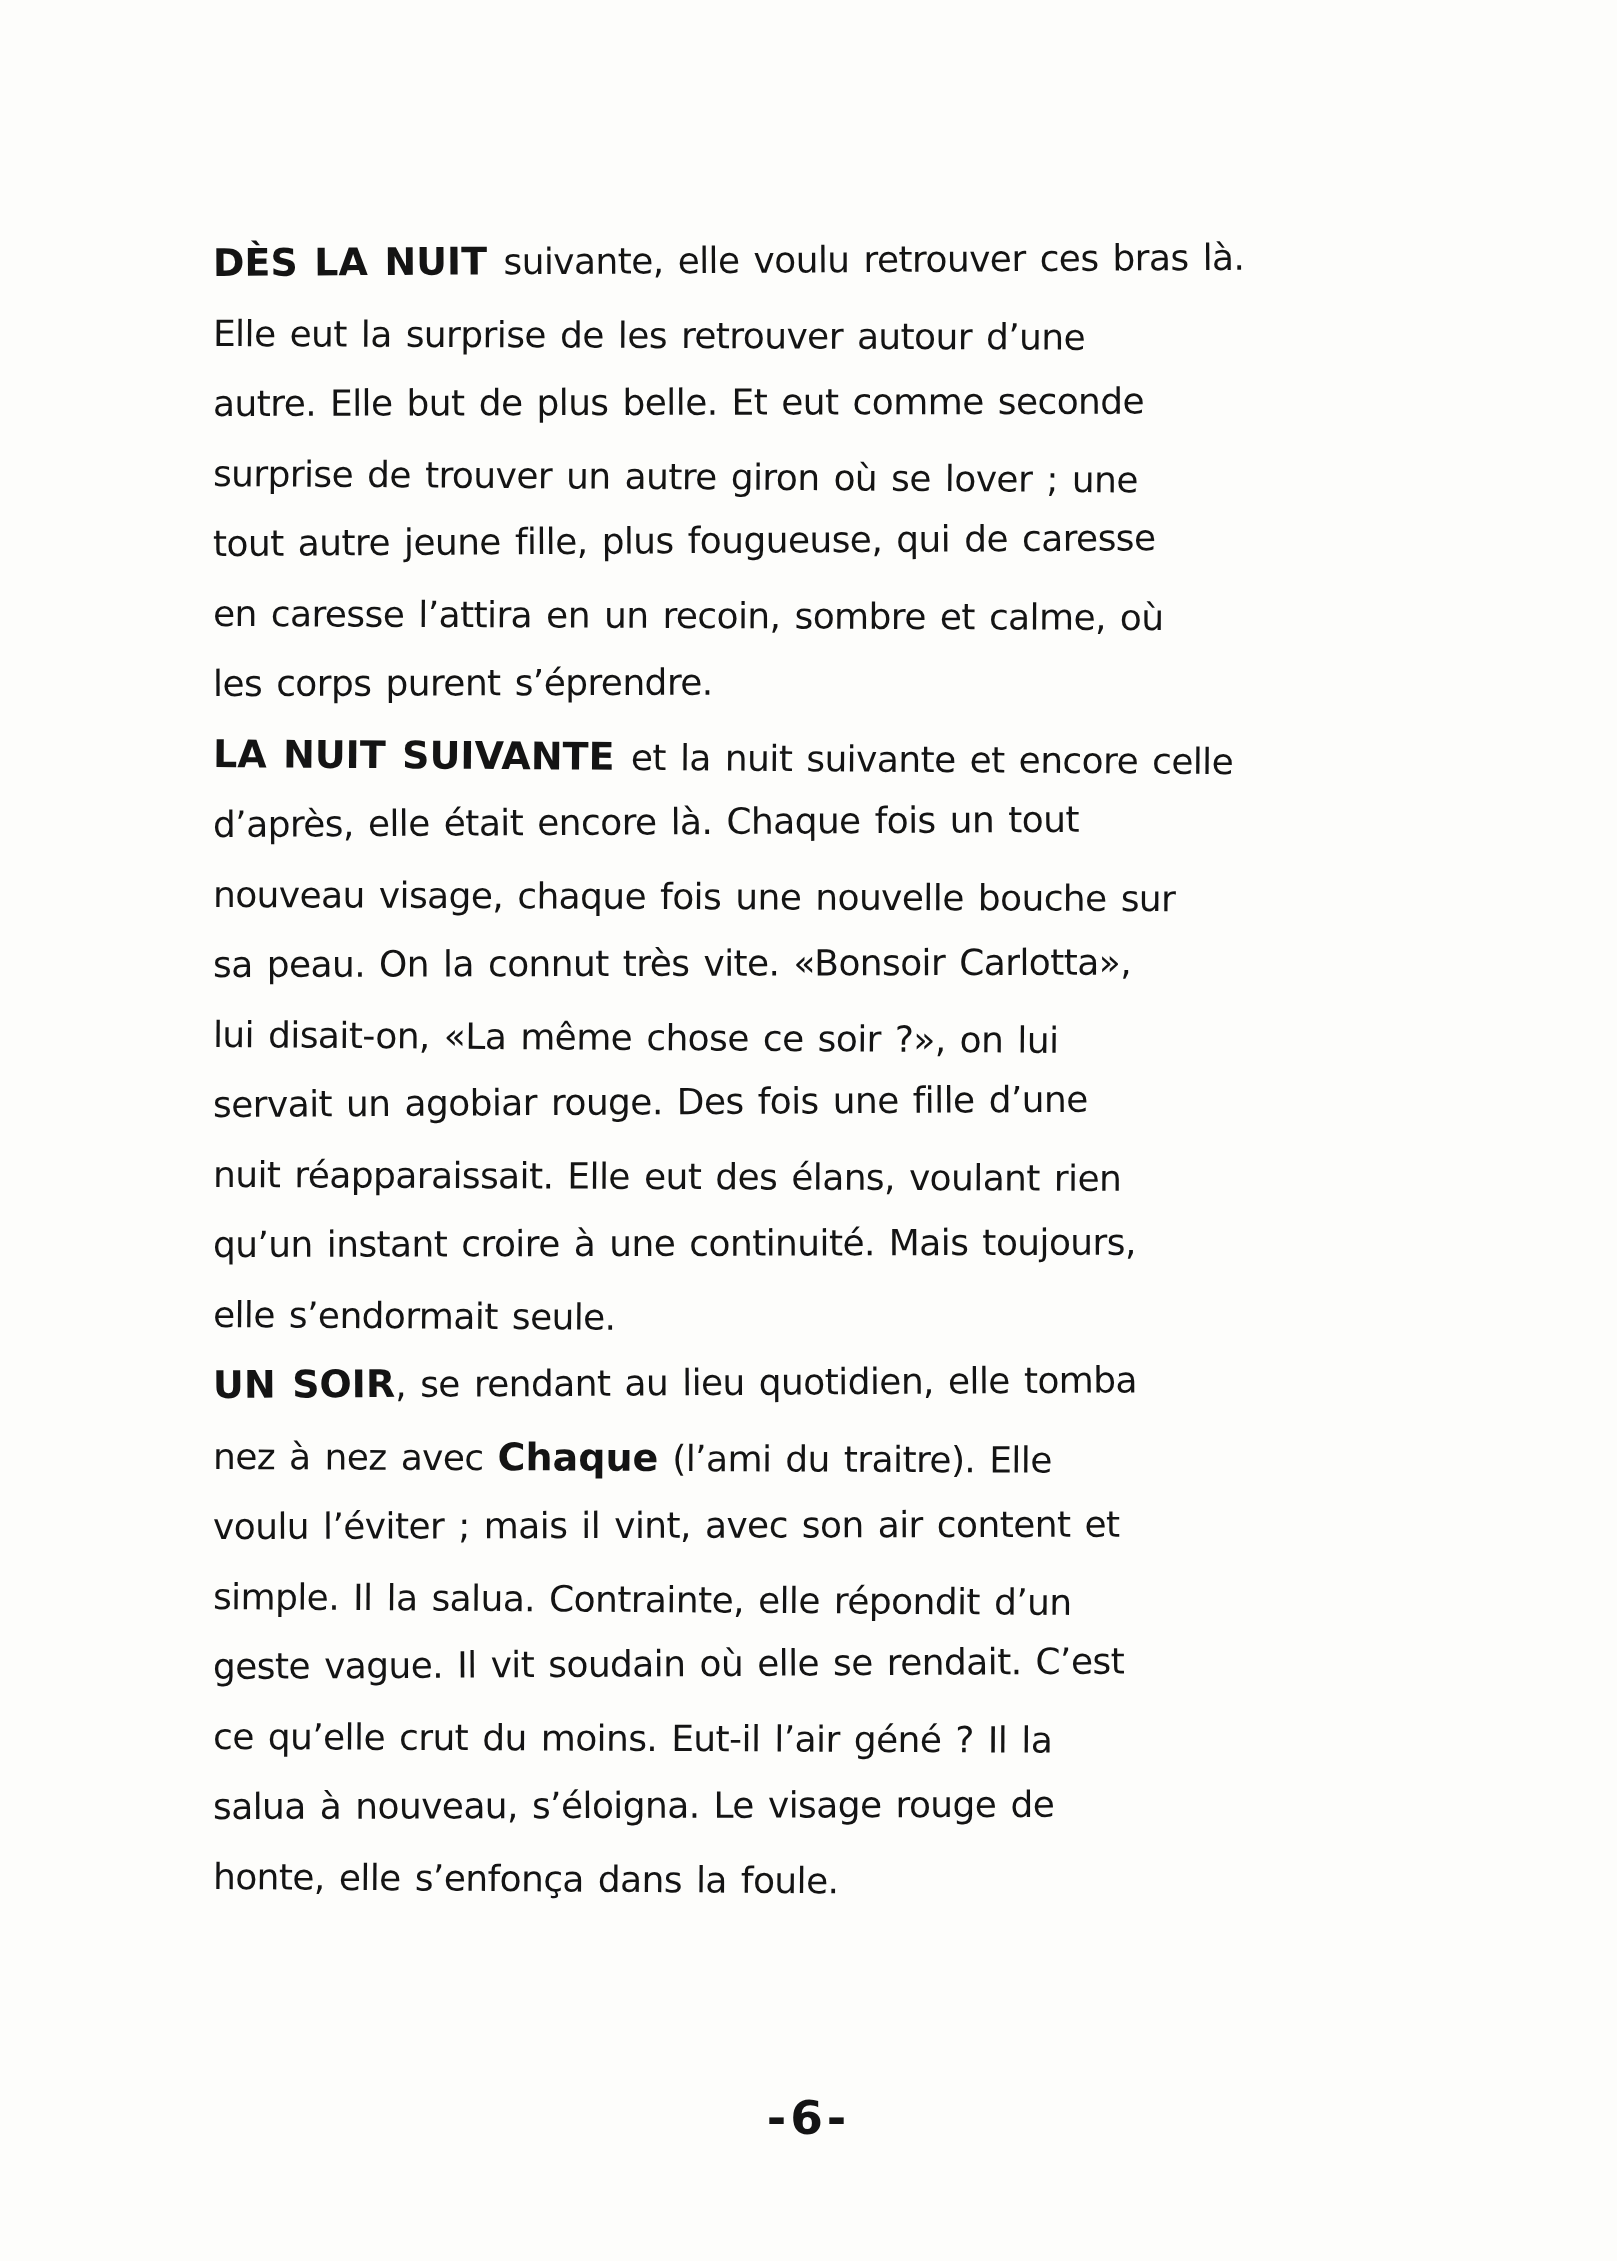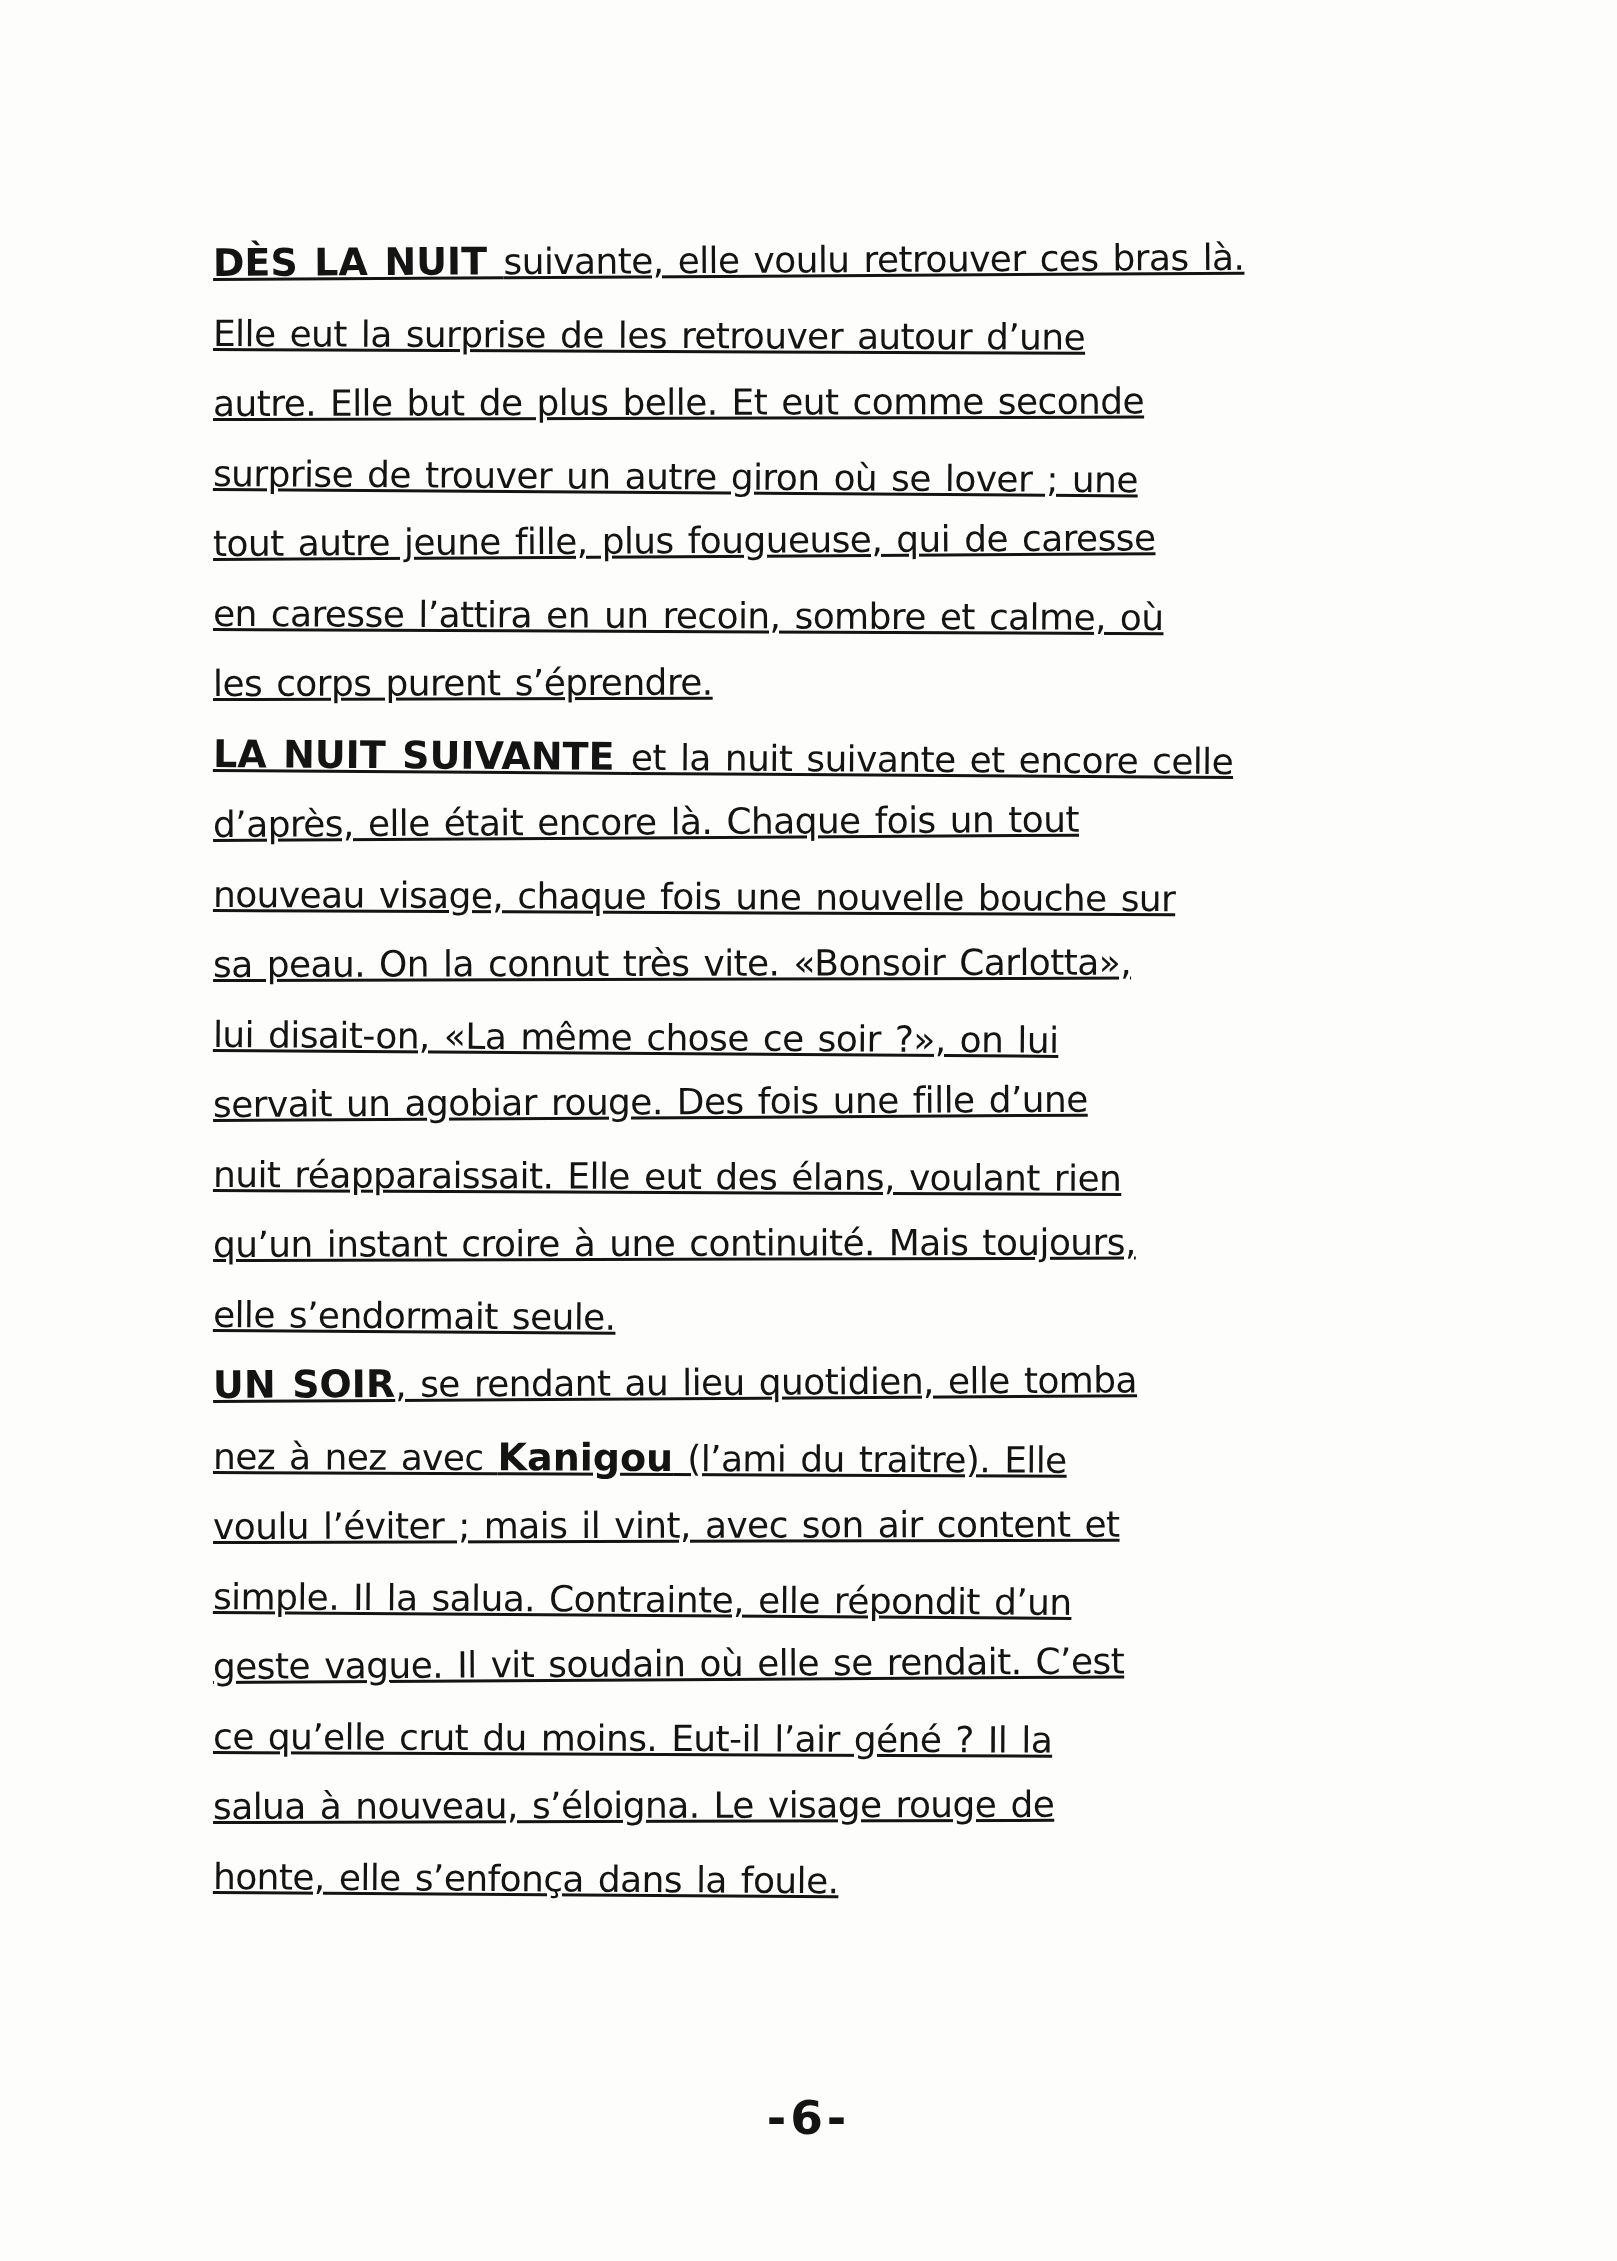--- a/index.html
+++ b/index.html
@@ -52,39 +52,39 @@
     font-size: 47px;
     font-weight: bold;
     letter-spacing: 3.9px;
     color: #141414;
   }
 </style>
 </head>
 <body style="background: rgb(253, 253, 251);">
 
 <div class="page">
-  <div class="text-block" style="color: rgb(20, 20, 20); text-decoration: underline;">
+  <div class="text-block" style="color: rgb(20, 20, 20);">
       <div class="line"><span class="run bold">DÈS LA NUIT </span><span class="run">suivante, elle voulu retrouver ces bras là.</span></div>
       <div class="line"><span class="run">Elle eut la surprise de les retrouver autour d’une</span></div>
       <div class="line"><span class="run">autre. Elle but de plus belle. Et eut comme seconde</span></div>
       <div class="line"><span class="run">surprise de trouver un autre giron où se lover ; une</span></div>
       <div class="line"><span class="run">tout autre jeune fille, plus fougueuse, qui de caresse</span></div>
       <div class="line"><span class="run">en caresse l’attira en un recoin, sombre et calme, où</span></div>
       <div class="line"><span class="run">les corps purent s’éprendre.</span></div>
       <div class="line"><span class="run bold">LA NUIT SUIVANTE </span><span class="run">et la nuit suivante et encore celle</span></div>
       <div class="line"><span class="run">d’après, elle était encore là. Chaque fois un tout</span></div>
       <div class="line"><span class="run">nouveau visage, chaque fois une nouvelle bouche sur</span></div>
       <div class="line"><span class="run">sa peau. On la connut très vite. «Bonsoir Carlotta»,</span></div>
       <div class="line"><span class="run">lui disait-on, «La même chose ce soir ?», on lui</span></div>
       <div class="line"><span class="run">servait un agobiar rouge. Des fois une fille d’une</span></div>
       <div class="line"><span class="run">nuit réapparaissait. Elle eut des élans, voulant rien</span></div>
       <div class="line"><span class="run">qu’un instant croire à une continuité. Mais toujours,</span></div>
       <div class="line"><span class="run">elle s’endormait seule.</span></div>
       <div class="line"><span class="run bold">UN SOIR</span><span class="run">, se rendant au lieu quotidien, elle tomba</span></div>
-      <div class="line"><span class="run">nez à nez avec </span><span class="run bold">Kanigou</span><span class="run"> (l’ami du traitre). Elle</span></div>
+      <div class="line"><span class="run">nez à nez avec </span><span class="run bold">Chaque</span><span class="run"> (l’ami du traitre). Elle</span></div>
       <div class="line"><span class="run">voulu l’éviter ; mais il vint, avec son air content et</span></div>
       <div class="line"><span class="run">simple. Il la salua. Contrainte, elle répondit d’un</span></div>
       <div class="line"><span class="run">geste vague. Il vit soudain où elle se rendait. C’est</span></div>
       <div class="line"><span class="run">ce qu’elle crut du moins. Eut-il l’air géné ? Il la</span></div>
       <div class="line"><span class="run">salua à nouveau, s’éloigna. Le visage rouge de</span></div>
       <div class="line"><span class="run">honte, elle s’enfonça dans la foule.</span></div>
     </div>
   <div class="page-number">-6-</div>
 </div>
 

